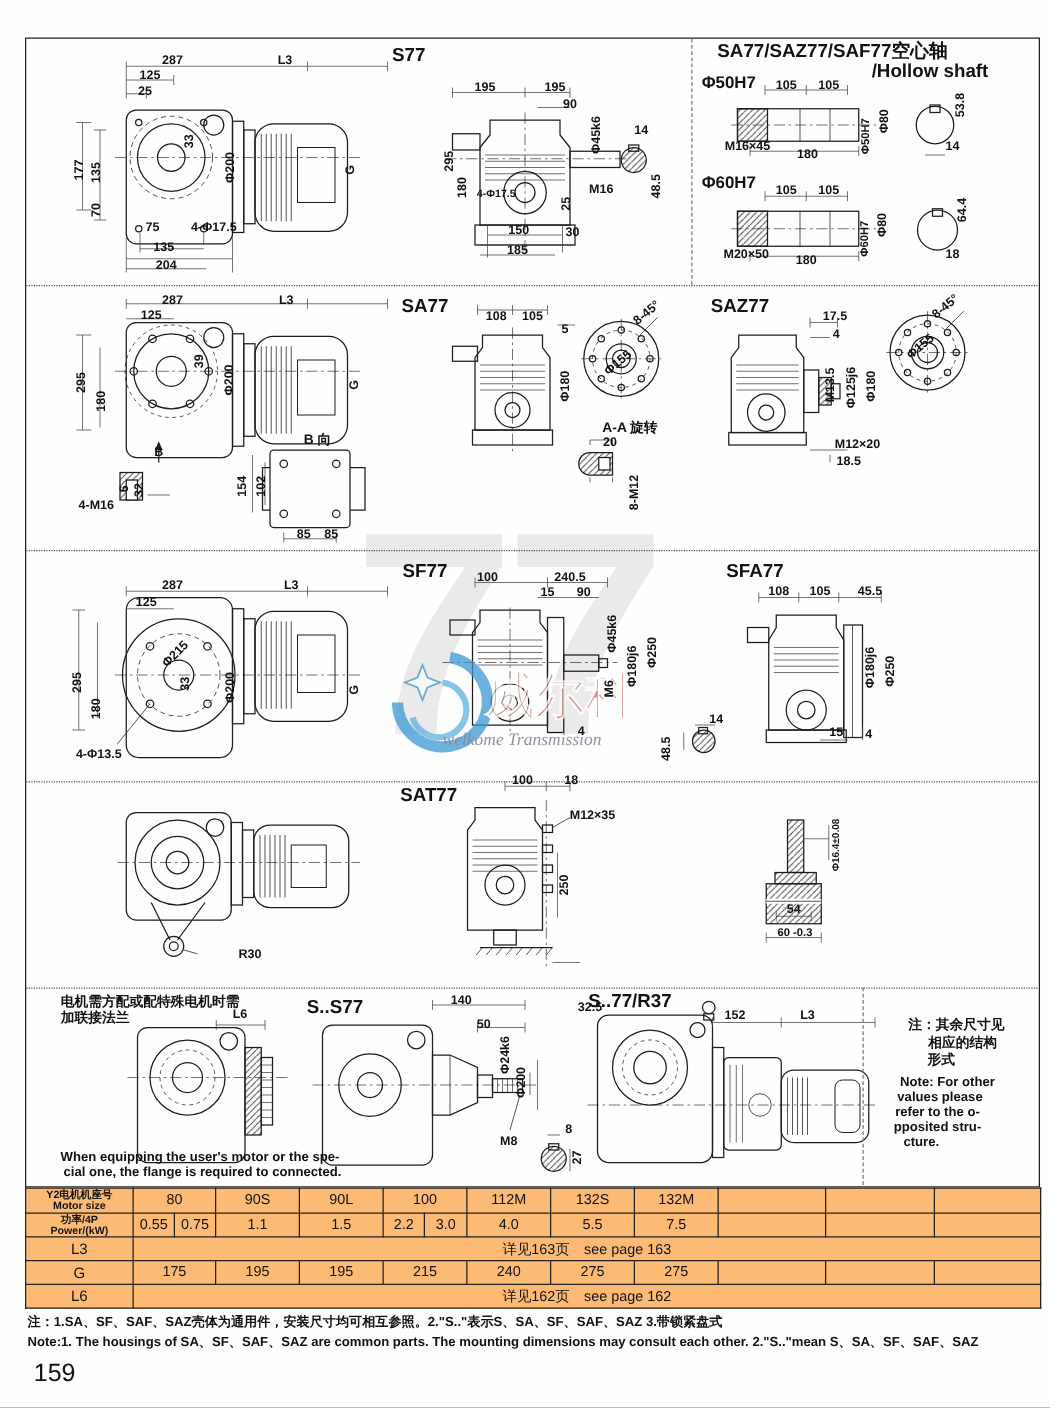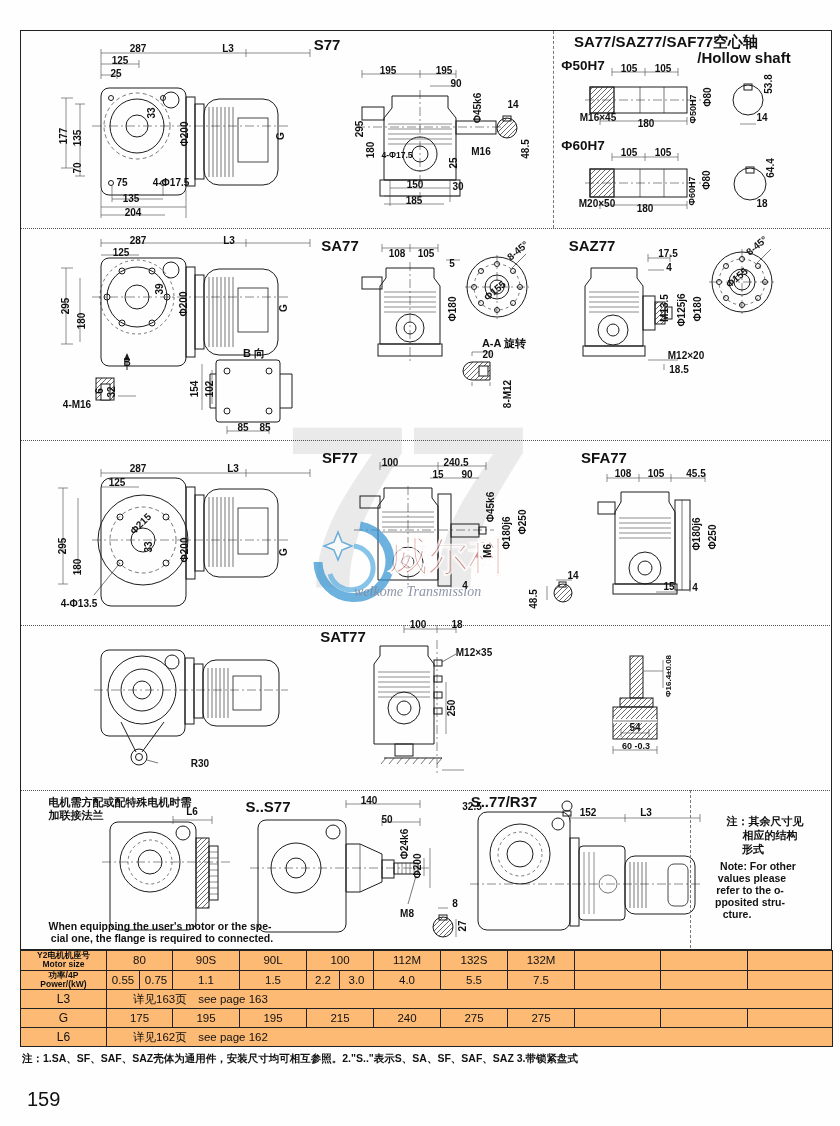--- a/index.html
+++ b/index.html
@@ -15,21 +15,21 @@
   #labels span.dim{position:absolute;font-size:10px;font-weight:bold;white-space:pre;line-height:1;z-index:5;color:#111}
   #labels span.sec{font-size:15px}
   #labels span.sub{font-size:13.5px}
   #labels span.cn{font-size:11px}
   #labels span.en{font-size:10.5px}
   table.spec{position:absolute;left:20px;top:950px;width:811px;border-collapse:collapse;table-layout:fixed;
              z-index:6;background:#fdba74;border:1.5px solid #222}
   table.spec td{border:1px solid #222;text-align:center;font-size:11.5px;padding:0;height:18px;overflow:hidden;vertical-align:middle}
   table.spec td.lbl div{font-size:8.5px;line-height:1.1;font-weight:bold}
   table.spec td.rowhead{font-size:12px}
-  table.spec td.pageref{text-align:left;padding-left:26px;font-size:11.5px}
+  table.spec td.pageref{text-align:center;font-size:11.5px}
   .notes{position:absolute;left:22px;top:1051px;width:805px;z-index:6;font-size:10.5px;font-weight:bold;line-height:1.5}
   .notes .ind{padding-left:42px;display:block}
   .pageno{position:absolute;left:27px;top:1088px;font-size:20px;z-index:6;font-weight:normal}
 </style>
 </head>
 <body>
 
 <div class="page">
 
   <div class="wm-num">77</div>
@@ -667,16 +667,17 @@
           </td>
           <td colspan="12" class="pageref">
             <div>详见162页　see page 162</div>
           </td>
         </tr>
       </tbody>
   </table>
 
   <div class="notes">
     <div>注：1.SA、SF、SAF、SAZ壳体为通用件，安装尺寸均可相互参照。2."S.."表示S、SA、SF、SAF、SAZ 3.带锁紧盘式</div>
+    <div>Note:1. The housings of SA、SF、SAF、SAZ are common parts. The mounting dimensions may consult each other. 2."S.."mean S、SA、SF、SAF、SAZ</div>
   </div>
 
   <div class="pageno">159</div>
 </div>
 
 </body></html>

